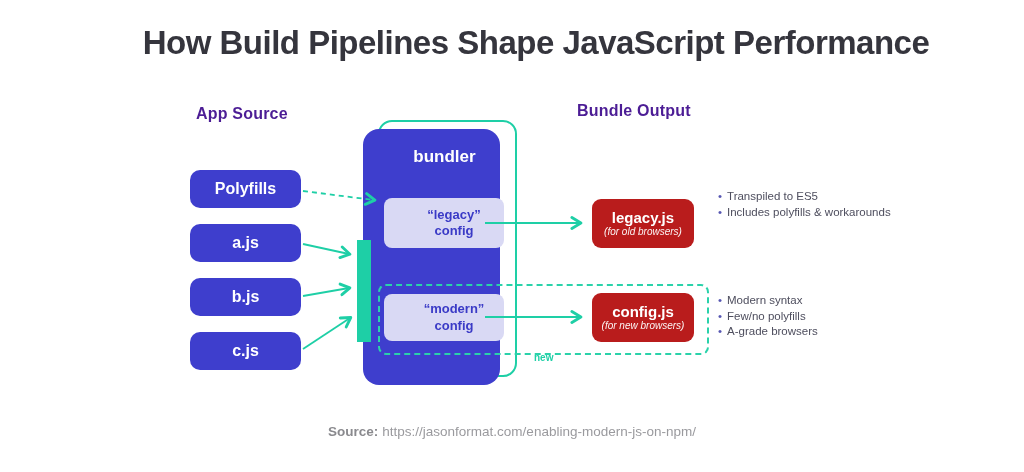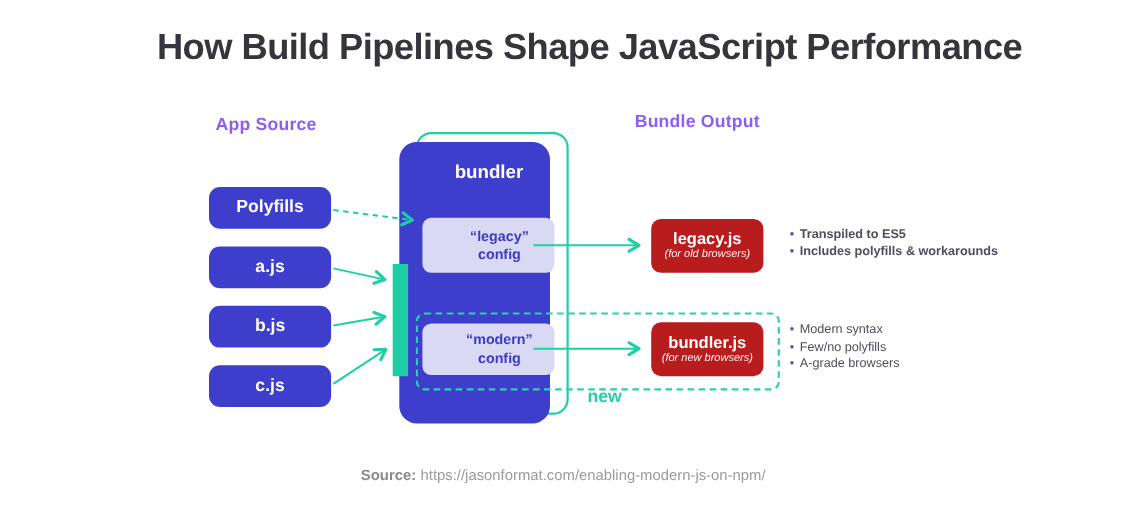--- a/index.html
+++ b/index.html
@@ -10,21 +10,21 @@
   .abs{position:absolute;}
 
   
   .page-title{
     left:0;top:24px;width:1024px;text-align:center;
     font-size:33px;font-weight:bold;color:#35353d;letter-spacing:-0.5px;padding-left:24px;
   }
 
   
   .section-heading{
-    font-size:16px;font-weight:bold;color:#8b5cf6;letter-spacing:0.2px;
+    font-size:16px;font-weight:bold;color:#4c1d95;letter-spacing:0.2px;
   }
   #app-source-heading{left:196px;top:105px;}
   #bundle-output-heading{left:577px;top:102px;}
 
   
   .src-box{
     left:190px;width:111px;height:38px;border-radius:10px;background:#3e3ecd;
     display:flex;align-items:center;justify-content:center;
     color:#ffffff;font-size:16px;font-weight:bold;z-index:3;
   }
@@ -52,37 +52,37 @@
   }
   #legacy-config{top:198px;height:50px;}
   #modern-config{top:294px;height:47px;}
 
   
   .new-region{
     left:378px;top:284px;width:327px;height:67px;
     border:2px dashed #2ad2aa;border-radius:8px;z-index:5;background:transparent;
   }
   .new-label{
-    left:534px;top:352px;font-size:16px;font-weight:bold;color:#1fd0a7;z-index:6;
+    left:534px;top:352px;font-size:10px;font-weight:bold;color:#1fd0a7;z-index:6;
   }
 
   
   .out-box{
     left:592px;width:102px;height:49px;border-radius:9px;background:#b91c1c;z-index:6;
     display:flex;flex-direction:column;align-items:center;justify-content:center;
     color:#ffffff;text-align:center;
   }
   #legacy-out{top:199px;}
   #modern-out{top:293px;}
   .out-name{font-size:15px;font-weight:bold;line-height:16px;}
   .out-sub{font-size:10px;font-weight:normal;line-height:12px;opacity:0.95;font-style:italic;}
 
   
   .bullets{left:718px;z-index:6;list-style:none;margin:0;padding:0;}
-  #legacy-bullets{top:206px;font-weight:bold;}
+  #legacy-bullets{top:189px;}
   #modern-bullets{top:293px;}
   .bullets li{
     font-size:11.5px;line-height:15.5px;color:#4e4e5e;white-space:nowrap;
   }
   .bullets li::before{content:"•";color:#5656b2;margin-right:5px;font-size:11.5px;}
 
   
   #arrows{left:0;top:0;z-index:7;pointer-events:none;}
 
   
@@ -135,21 +135,21 @@
   <div class="abs out-box" id="legacy-out">
     <span class="out-name">legacy.js</span>
     <span class="out-sub">(for old browsers)</span>
   </div>
   <ul class="abs bullets" id="legacy-bullets">
     <li>Transpiled to ES5</li>
     <li>Includes polyfills &amp; workarounds</li>
   </ul>
 
   <div class="abs out-box" id="modern-out">
-    <span class="out-name">bundler.js</span>
+    <span class="out-name">config.js</span>
     <span class="out-sub">(for new browsers)</span>
   </div>
   <ul class="abs bullets" id="modern-bullets">
     <li>Modern syntax</li>
     <li>Few/no polyfills</li>
     <li>A-grade browsers</li>
   </ul>
 
   <svg id="arrows" class="abs" width="1024" height="472" viewBox="0 0 1024 472">
     <defs>

